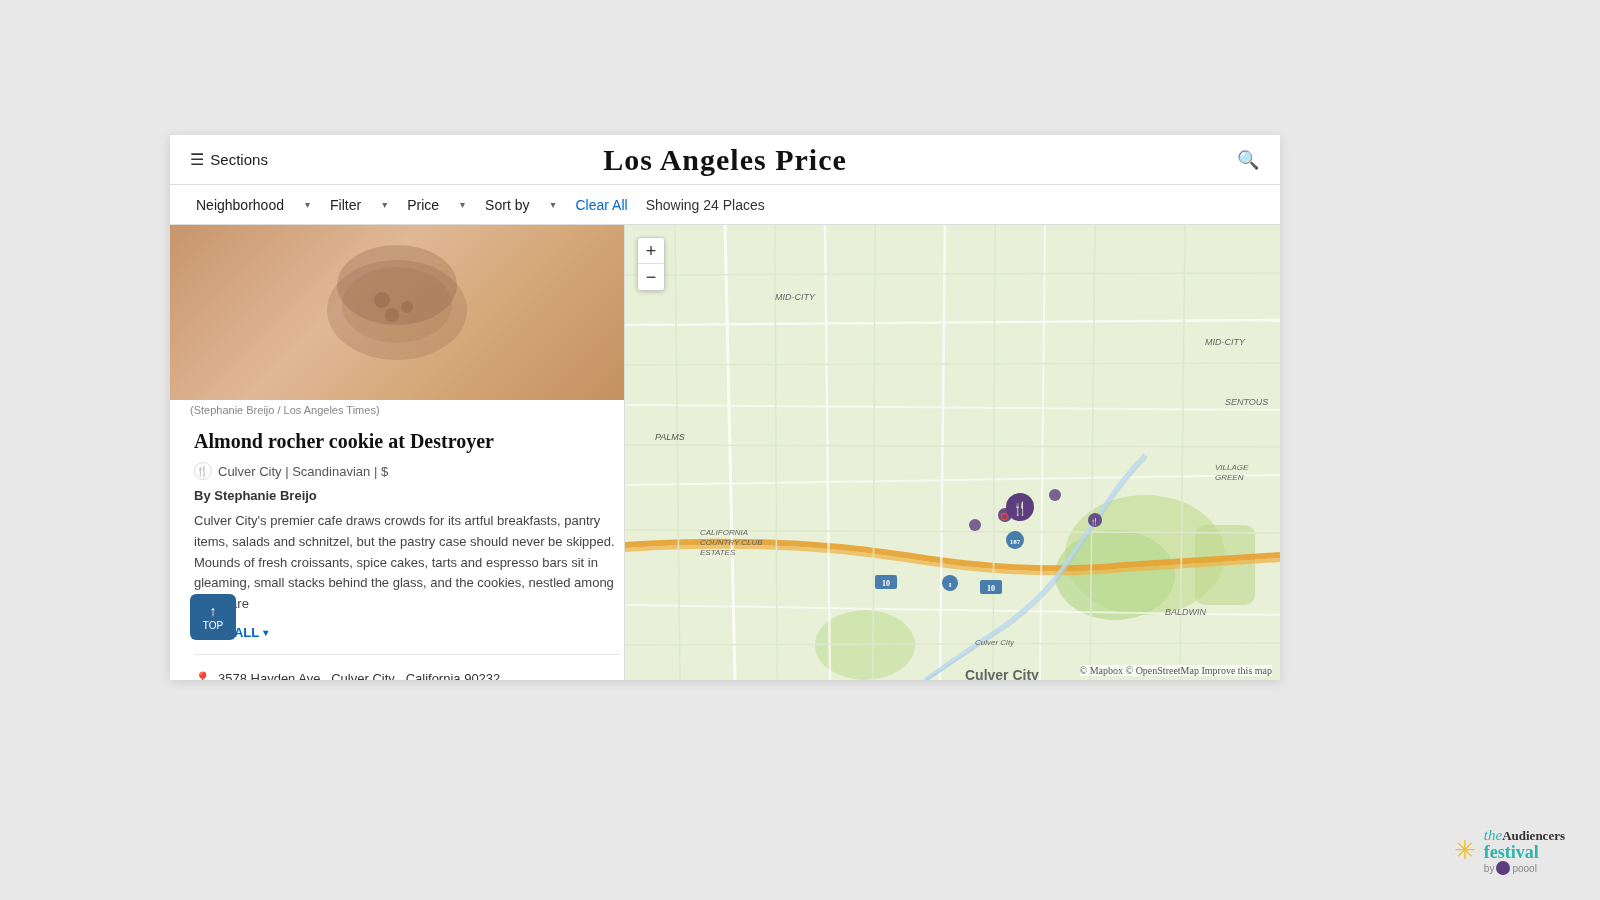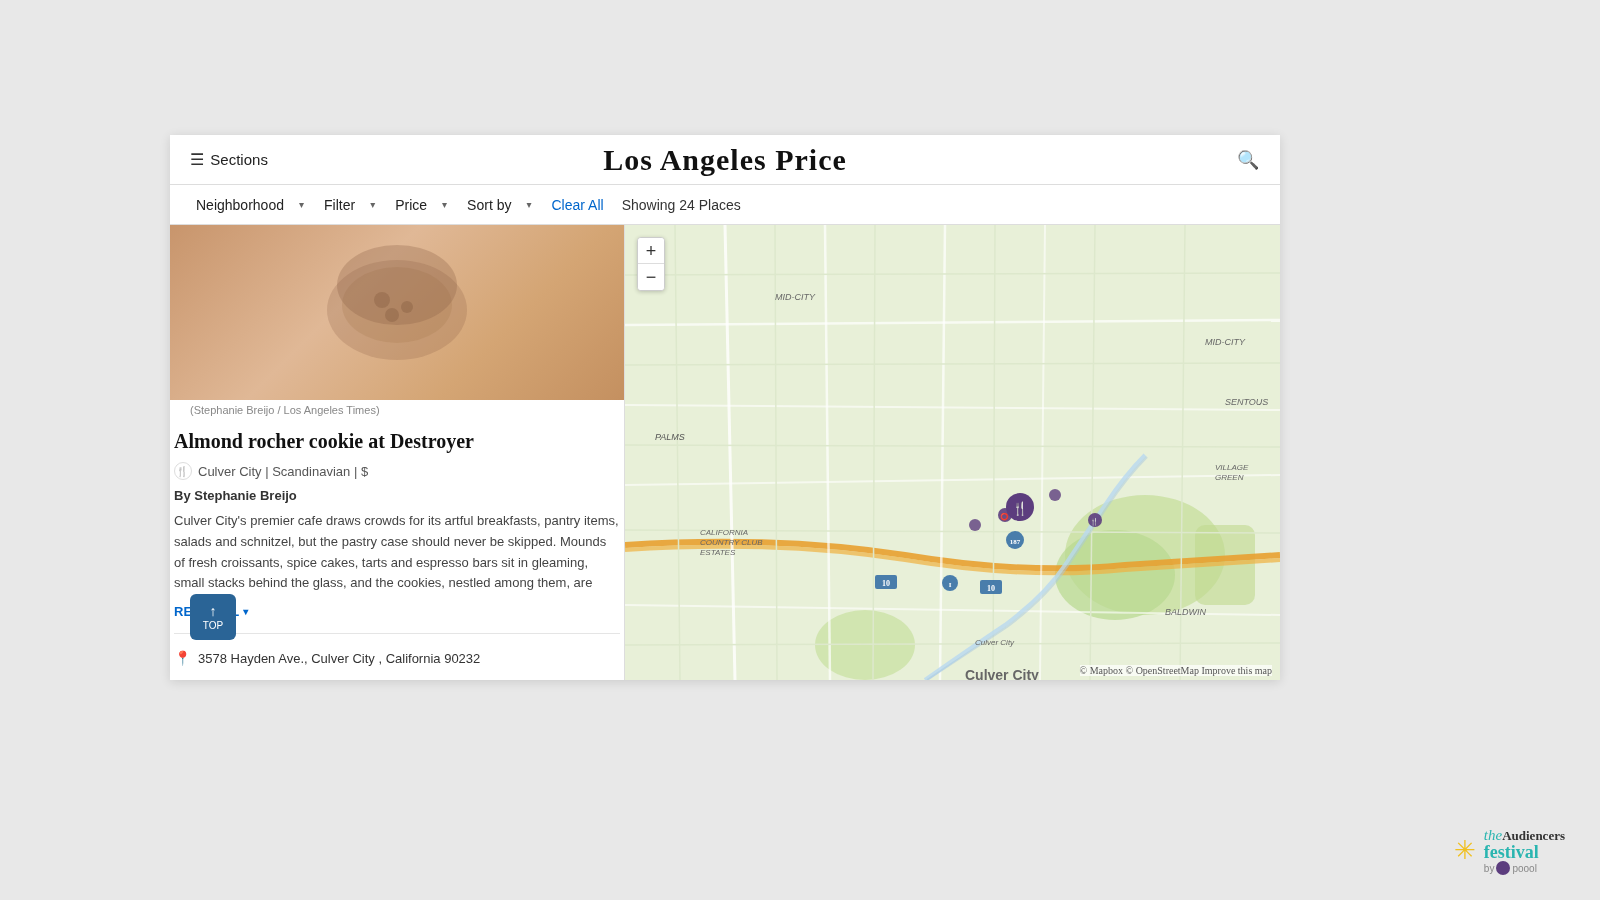--- a/index.html
+++ b/index.html
@@ -82,21 +82,21 @@
       padding: 0 20px;
       height: 40px;
       border-bottom: 1px solid #ddd;
       gap: 8px;
       background: #fff;
     }
 
     .filter-btn {
       display: flex;
       align-items: center;
-      gap: 15px;
+      gap: 21px;
       background: none;
       border: none;
       cursor: pointer;
       font-family: Arial, sans-serif;
       font-size: 14px;
       color: #222;
       padding: 4px 6px;
     }
 
     .filter-btn .chevron {
@@ -167,20 +167,21 @@
 
     .photo-credit {
       padding: 4px 20px;
       font-family: Arial, sans-serif;
       font-size: 11px;
       color: #888;
     }
 
     .article-content {
       padding: 8px 4px 16px;
+      margin-left: 20px;
     }
 
     .article-title {
       font-family: Georgia, serif;
       font-size: 20px;
       font-weight: 700;
       color: #111;
       margin-bottom: 8px;
       line-height: 1.3;
     }

